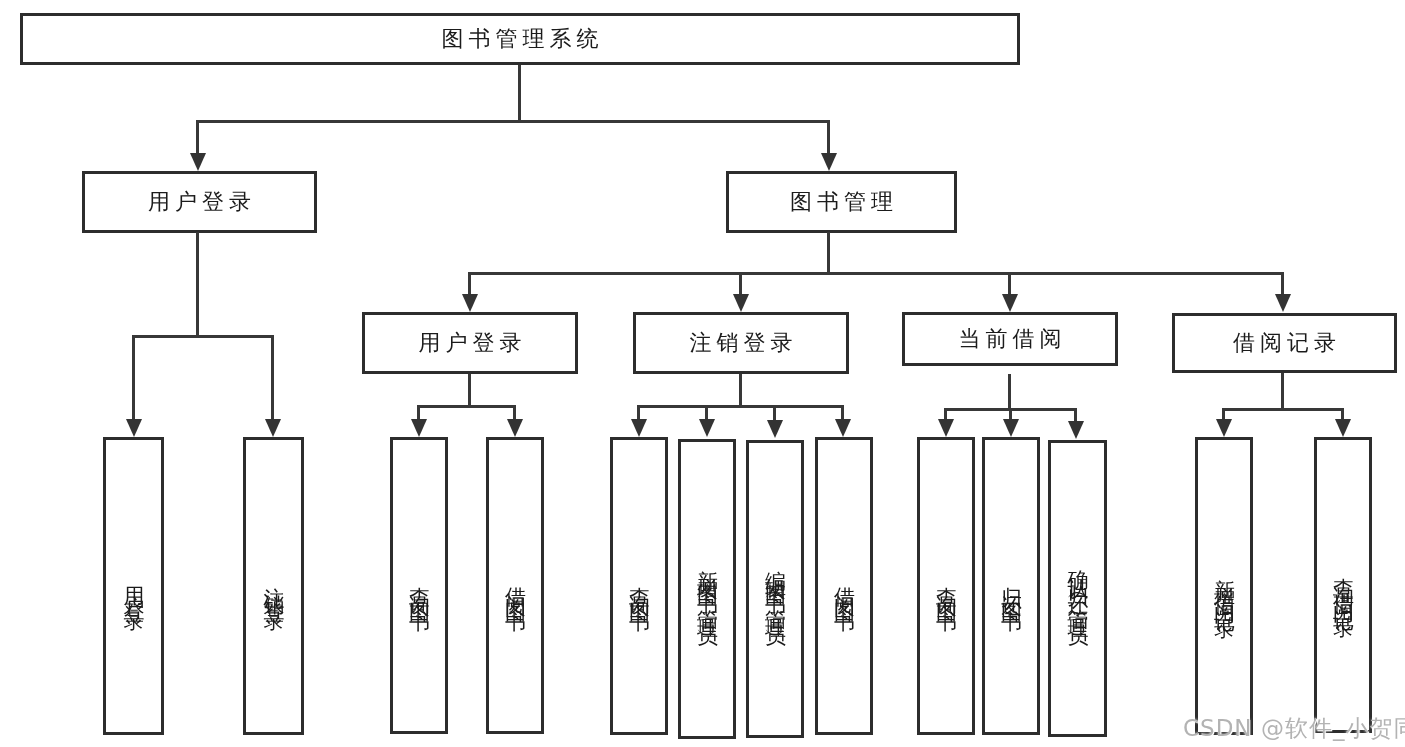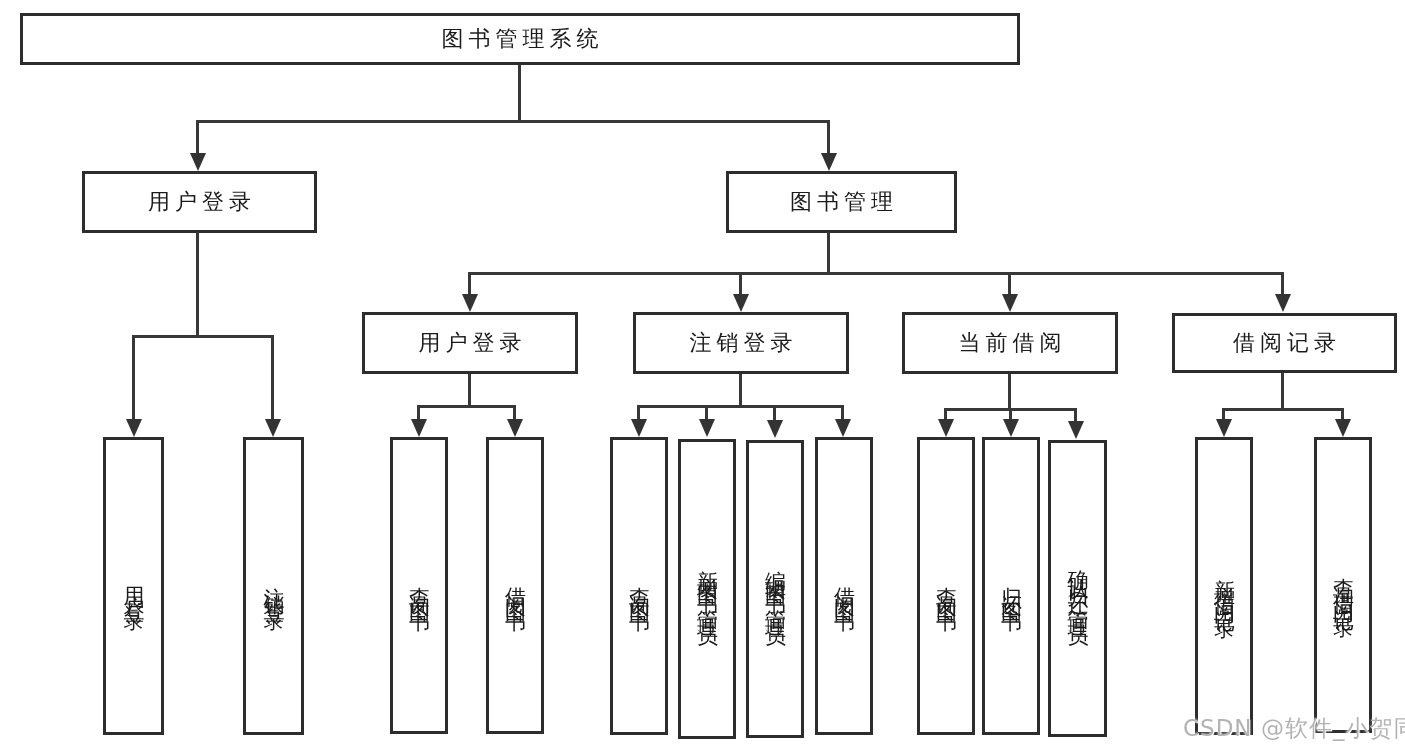--- a/index.html
+++ b/index.html
@@ -76,21 +76,21 @@
     <div class="vl" style="left:1281px;top:272px;height:24px"></div>
     <div class="arr" style="left:1275px;top:294px"></div>
   </div>
 
   <div class="box h" style="left:362px;top:312px;width:216px;height:62px">
     <span class="lbl">用户登录</span>
   </div>
   <div class="box h" style="left:633px;top:312px;width:216px;height:62px">
     <span class="lbl">注销登录</span>
   </div>
-  <div class="box h" style="left:902px;top:312px;width:216px;height:62px">
+  <div class="box h" style="left:902px;top:312px;width:216px;height:54px">
     <span class="lbl">当前借阅</span>
   </div>
   <div class="box h" style="left:1172px;top:313px;width:225px;height:60px">
     <span class="lbl">借阅记录</span>
   </div>
 
   <div>
     <div class="vl" style="left:468px;top:374px;height:31px"></div>
     <div class="hl" style="left:417px;top:405px;width:99px"></div>
     <div class="vl" style="left:417px;top:405px;height:16px"></div>

